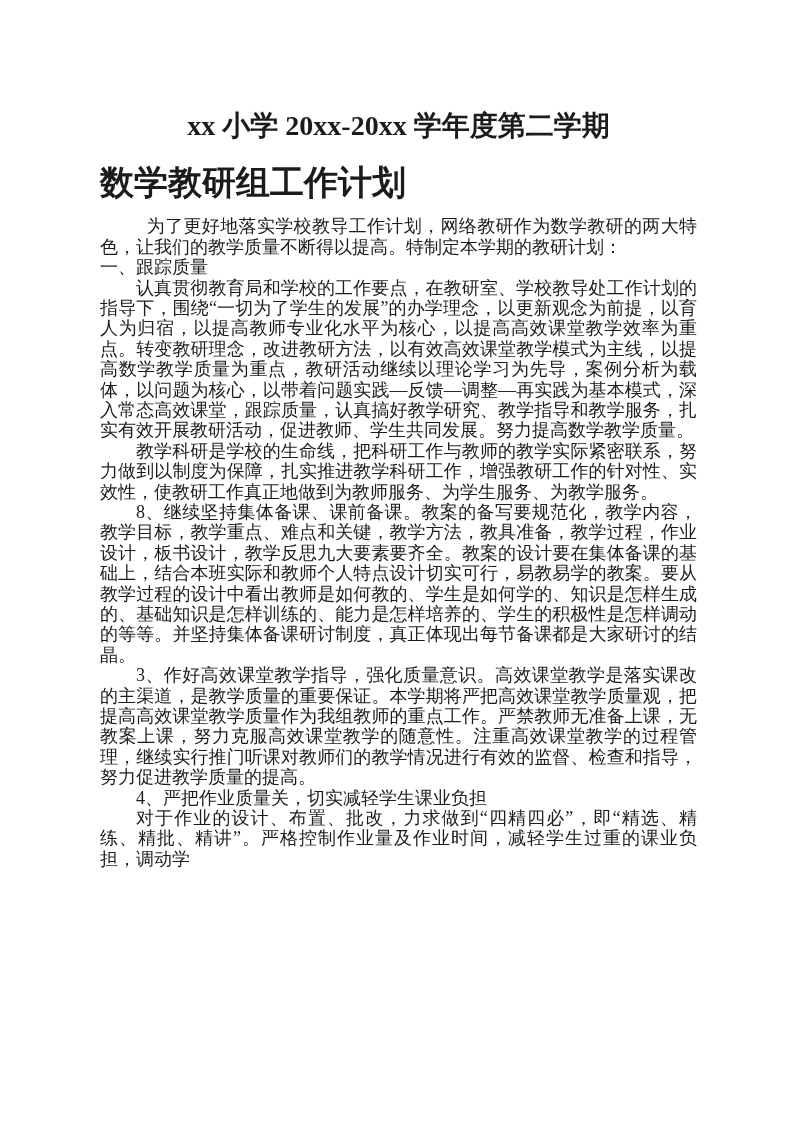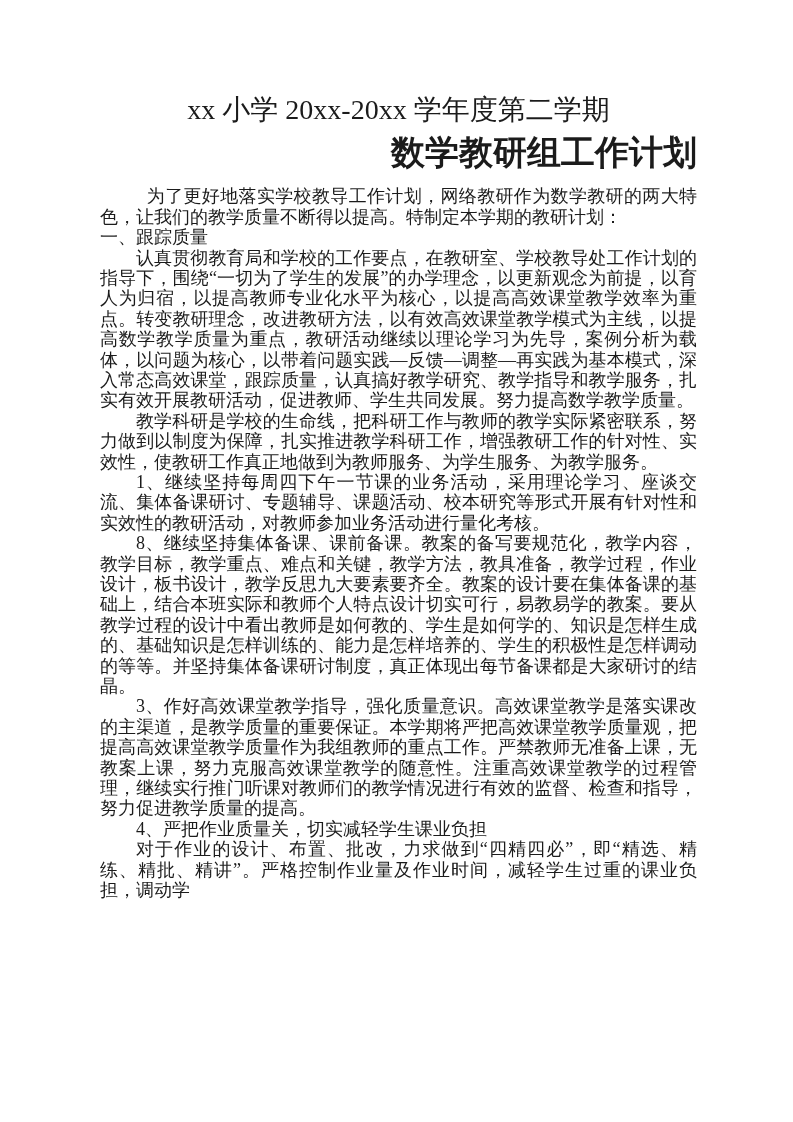--- a/index.html
+++ b/index.html
@@ -14,30 +14,30 @@
     background: #ffffff;
     overflow: hidden;
     font-family: "Liberation Serif", "DejaVu Serif", serif;
     color: #1b1b1b;
   }
   .content {
     padding: 92px 96px 0 100px; 
   }
   .doc-title-1 {
     font-size: 28px;
-    font-weight: normal;
+    font-weight: bold;
     text-align: center;
     line-height: 1.3;
-    margin: 0;
+    margin: 16px;
     white-space: nowrap;
   }
   .doc-title-2 {
     font-size: 34px;
     font-weight: bold;
-    text-align: right;
+    text-align: left;
     line-height: 1.35;
     margin: 2px 0 10px 0;
     white-space: nowrap;
   }
   p.para {
     margin: 0;
     font-size: 18px;
     line-height: 20.4px;
     text-align: justify;
     text-justify: inter-ideograph;
@@ -62,21 +62,20 @@
 
     <p class="para indent-0">一、跟踪质量</p>
 
     <p class="para">认真贯彻教育局和学校的工作要点，在教研室、学校教导处工作计划的指导下，围绕“一切为了学生的发展”的办学理念，以更新观念为前提，以育人为归宿，以提高教师专业化水平为核心，以提高高效课堂教学效率为重点。转变教研理念，改进教研方法，以有效高效课堂教学模式为主线，以提高数学教学质量为重点，教研活动继续以理论学习为先导，案例分析为载体，以问题为核心，以带着问题实践—反馈—调整—再实践为基本模式，深入常态高效课堂，跟踪质量，认真搞好教学研究、教学指导和教学服务，扎实有效开展教研活动，促进教师、学生共同发展。努力提高数学教学质量。</p>
 
 
 
 
     <p class="para">教学科研是学校的生命线，把科研工作与教师的教学实际紧密联系，努力做到以制度为保障，扎实推进教学科研工作，增强教研工作的针对性、实效性，使教研工作真正地做到为教师服务、为学生服务、为教学服务。</p>
 
-    <p class="para">1、继续坚持每周四下午一节课的业务活动，采用理论学习、座谈交流、集体备课研讨、专题辅导、课题活动、校本研究等形式开展有针对性和实效性的教研活动，对教师参加业务活动进行量化考核。</p>
 
     <p class="para">8、继续坚持集体备课、课前备课。教案的备写要规范化，教学内容，教学目标，教学重点、难点和关键，教学方法，教具准备，教学过程，作业设计，板书设计，教学反思九大要素要齐全。教案的设计要在集体备课的基础上，结合本班实际和教师个人特点设计切实可行，易教易学的教案。要从教学过程的设计中看出教师是如何教的、学生是如何学的、知识是怎样生成的、基础知识是怎样训练的、能力是怎样培养的、学生的积极性是怎样调动的等等。并坚持集体备课研讨制度，真正体现出每节备课都是大家研讨的结晶。</p>
 
     <p class="para">3、作好高效课堂教学指导，强化质量意识。高效课堂教学是落实课改的主渠道，是教学质量的重要保证。本学期将严把高效课堂教学质量观，把提高高效课堂教学质量作为我组教师的重点工作。严禁教师无准备上课，无教案上课，努力克服高效课堂教学的随意性。注重高效课堂教学的过程管理，继续实行推门听课对教师们的教学情况进行有效的监督、检查和指导，努力促进教学质量的提高。</p>
 
     <p class="para">4、严把作业质量关，切实减轻学生课业负担</p>
 
     <p class="para">对于作业的设计、布置、批改，力求做到“四精四必”，即“精选、精练、精批、精讲”。严格控制作业量及作业时间，减轻学生过重的课业负担，调动学</p>
 
   </div>

